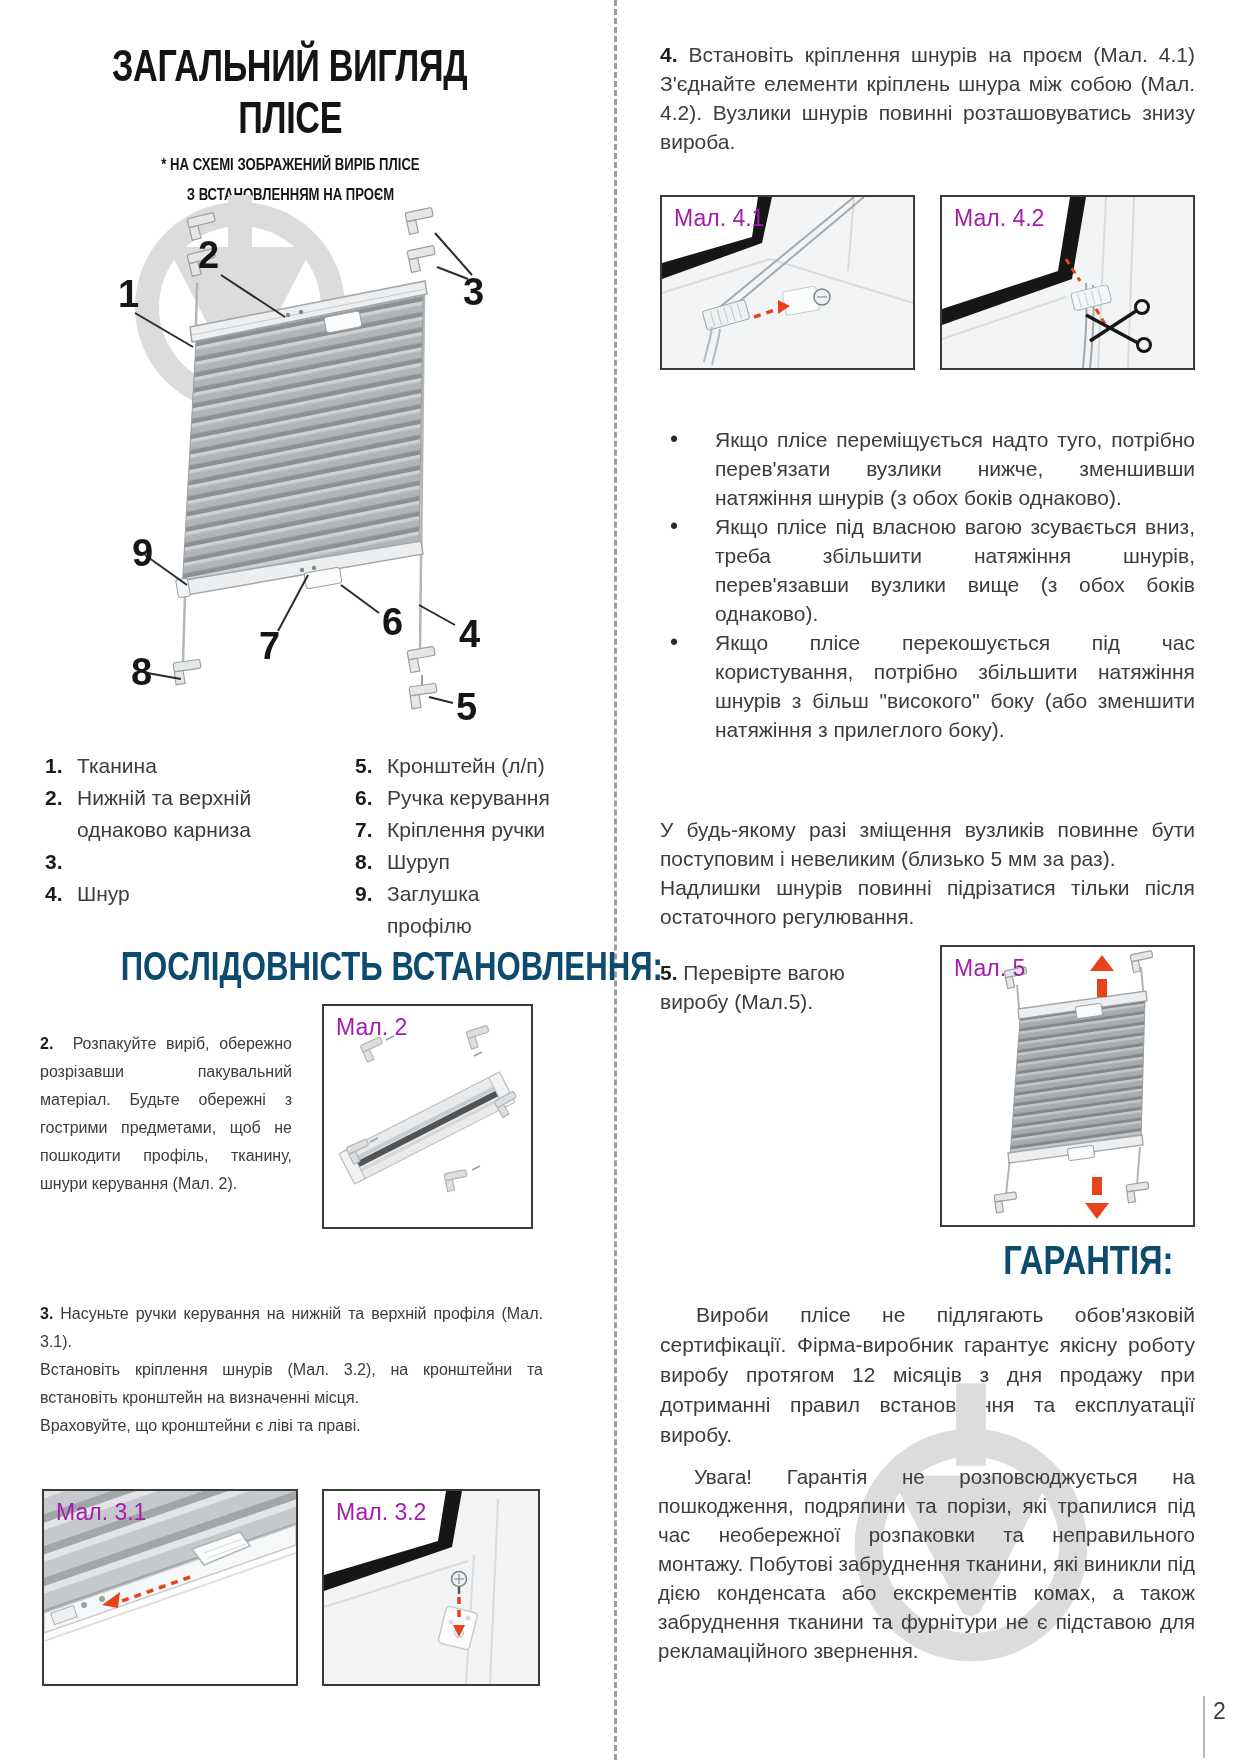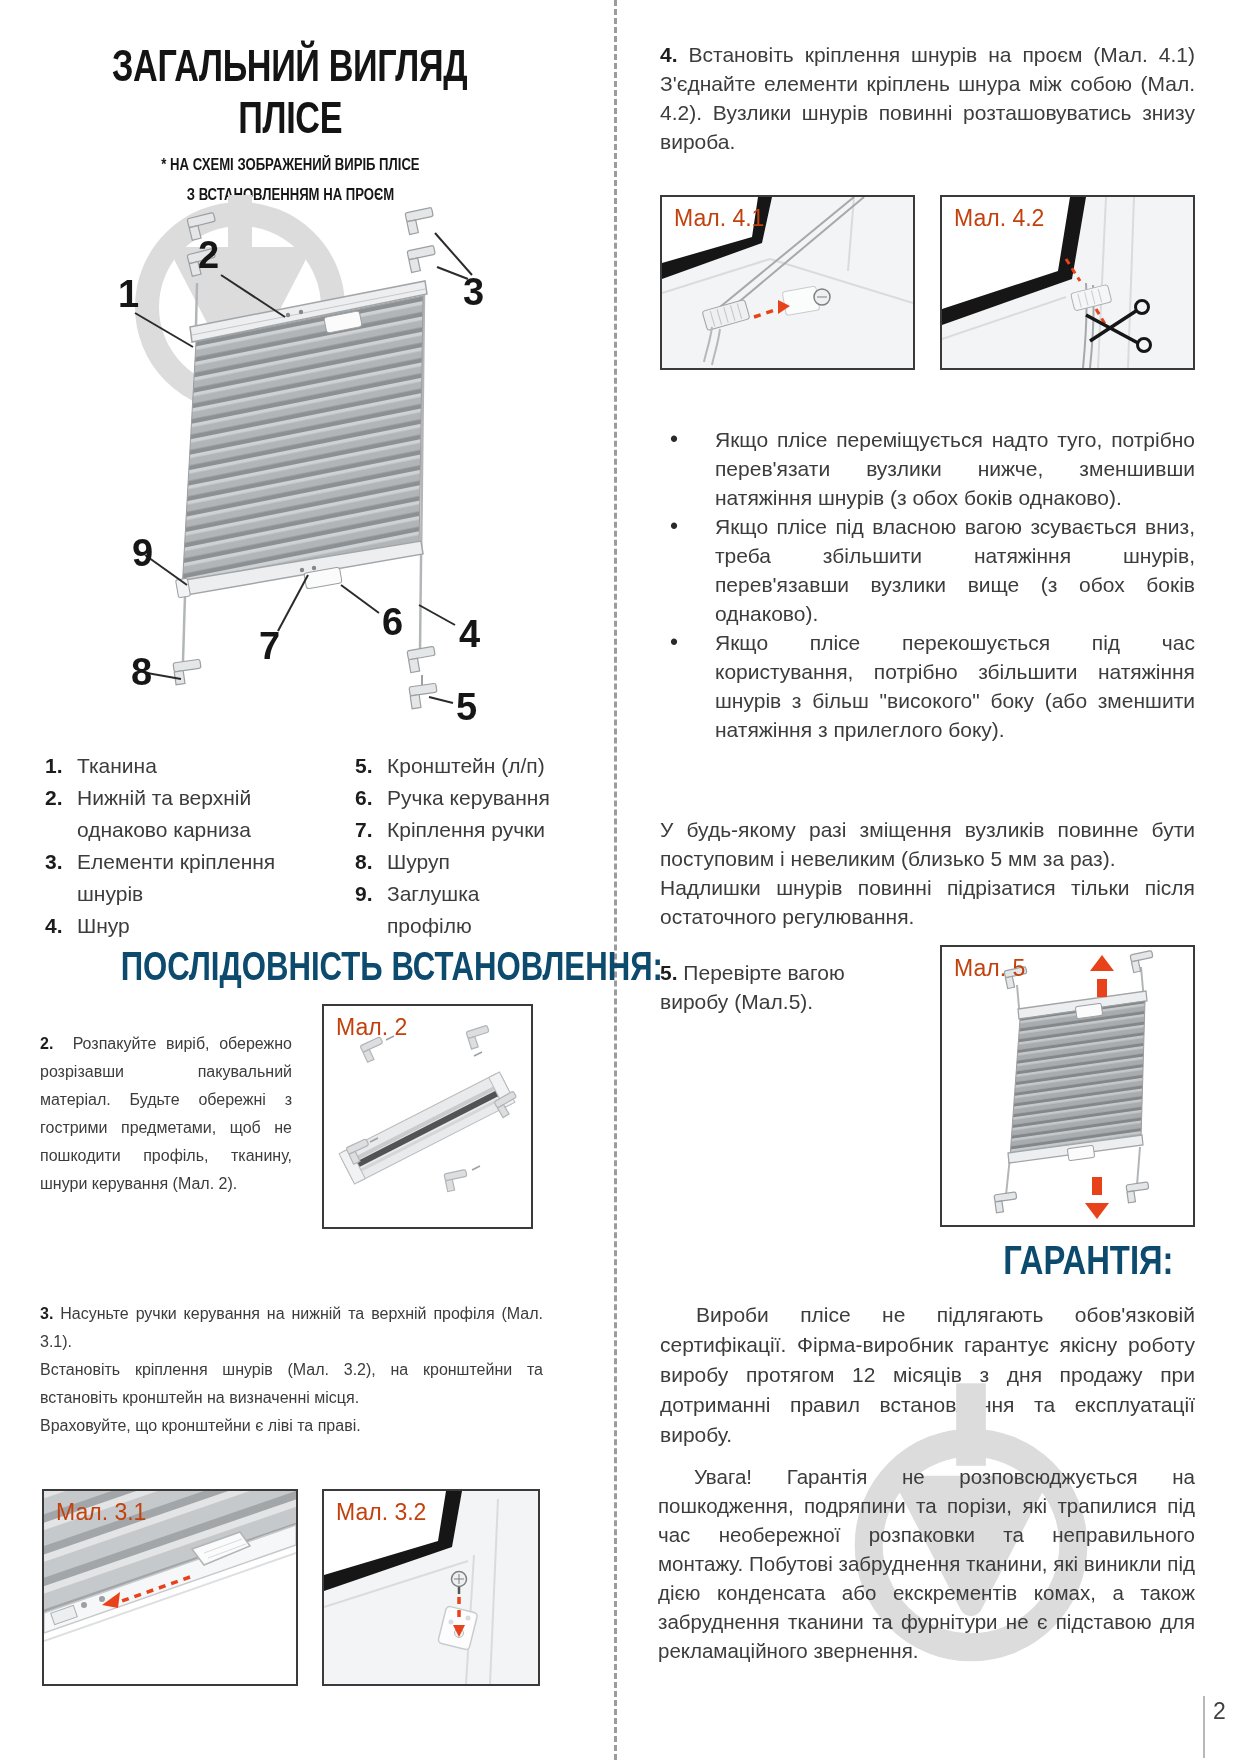--- a/index.html
+++ b/index.html
@@ -17,21 +17,21 @@
   .h1s{position:absolute;top:150px;width:100%;text-align:center;font-weight:700;color:#161616;
       font-size:16px;line-height:30px}
   .h2{position:absolute;width:100%;text-align:right;font-weight:700;color:#0c4a6e;
       font-size:41px;line-height:48px}
   .body{font-size:16px;line-height:28px;color:#3c3c3c}
   .rbody{font-size:21px;line-height:29px;color:#3c3c3c}
   .jt{text-align:justify}
   .bnum{font-weight:700;color:#1e1e1e}
   .figbox{position:absolute;border:2px solid #3a3a3a;background:#fff}
   .figbox svg{position:absolute;left:0;top:0;width:100%;height:100%}
-  .figlabel{position:absolute;left:12px;top:8px;font-size:23px;color:#c2410c;z-index:2}
+  .figlabel{position:absolute;left:12px;top:8px;font-size:23px;color:#a21caf;z-index:2}
   .legend-col{position:absolute;top:750px;font-size:21px;line-height:32px}
   .lg-item{display:flex}
   .lg-num{width:32px;font-weight:700;color:#1c1c1c;flex:none}
   .bullets{position:absolute;top:425px;left:2px;width:535px}
   .bullet{position:relative;padding-left:55px}
   .bullet::before{content:"\2022";position:absolute;left:10px;top:0;font-size:23px;color:#2a2a2a}
   .notes{position:absolute;top:815px;left:2px;width:535px}
   .ind{text-indent:36px}
   .wm{position:absolute;z-index:0}
   .z1{position:relative;z-index:1}
@@ -142,21 +142,20 @@
       <div class="lg-item">
           <span class="lg-num">1.</span>
           <span>Тканина</span>
         </div>
       <div class="lg-item">
           <span class="lg-num">2.</span>
           <span>Нижній та верхній однаково карниза</span>
         </div>
       <div class="lg-item">
           <span class="lg-num">3.</span>
-          <span>Елементи кріплення шнурів</span>
         </div>
       <div class="lg-item">
           <span class="lg-num">4.</span>
           <span>Шнур</span>
         </div>
     </div>
     <div class="legend-col" style="left:320px;width:205px">
       <div class="lg-item">
           <span class="lg-num">5.</span>
           <span>Кронштейн (л/п)</span>

